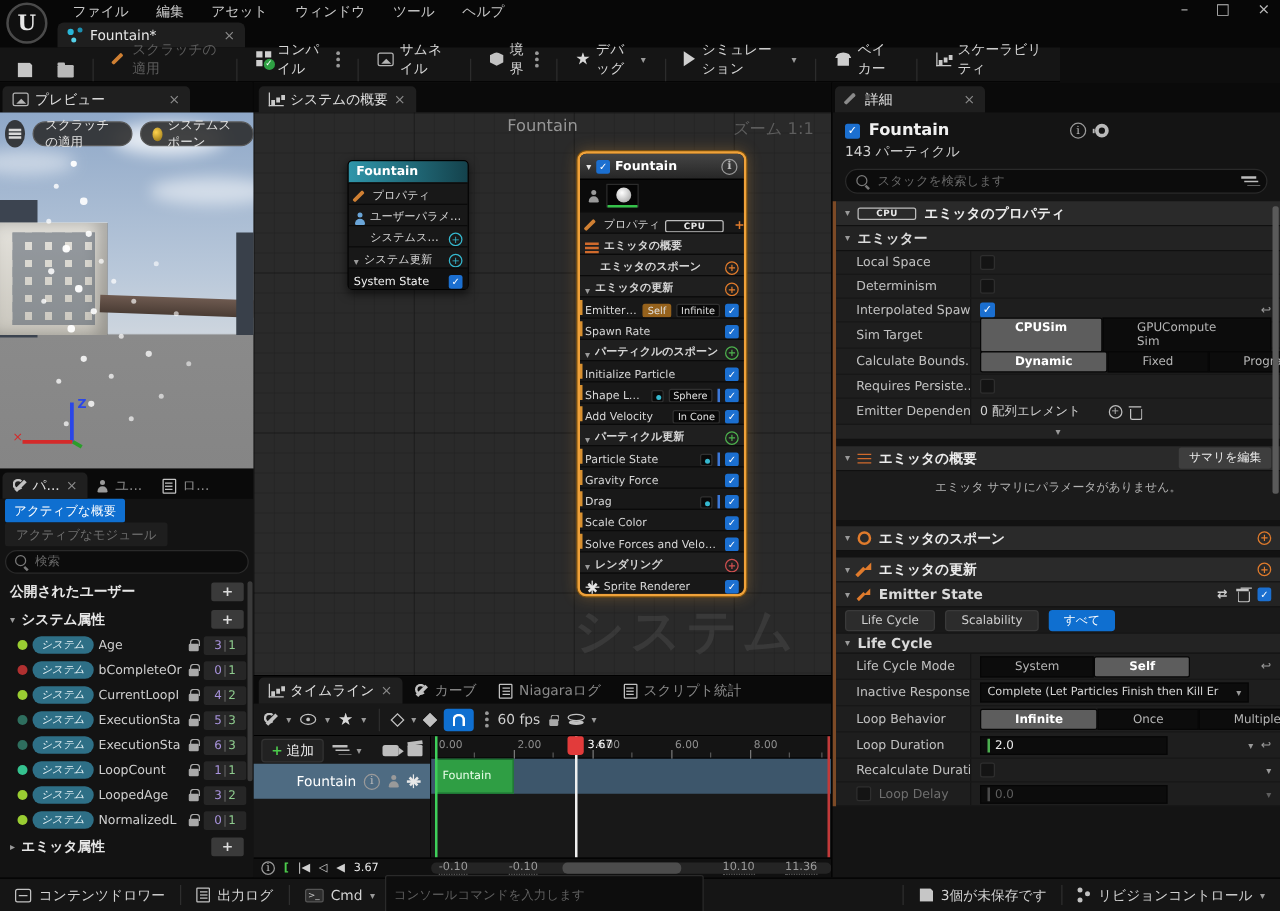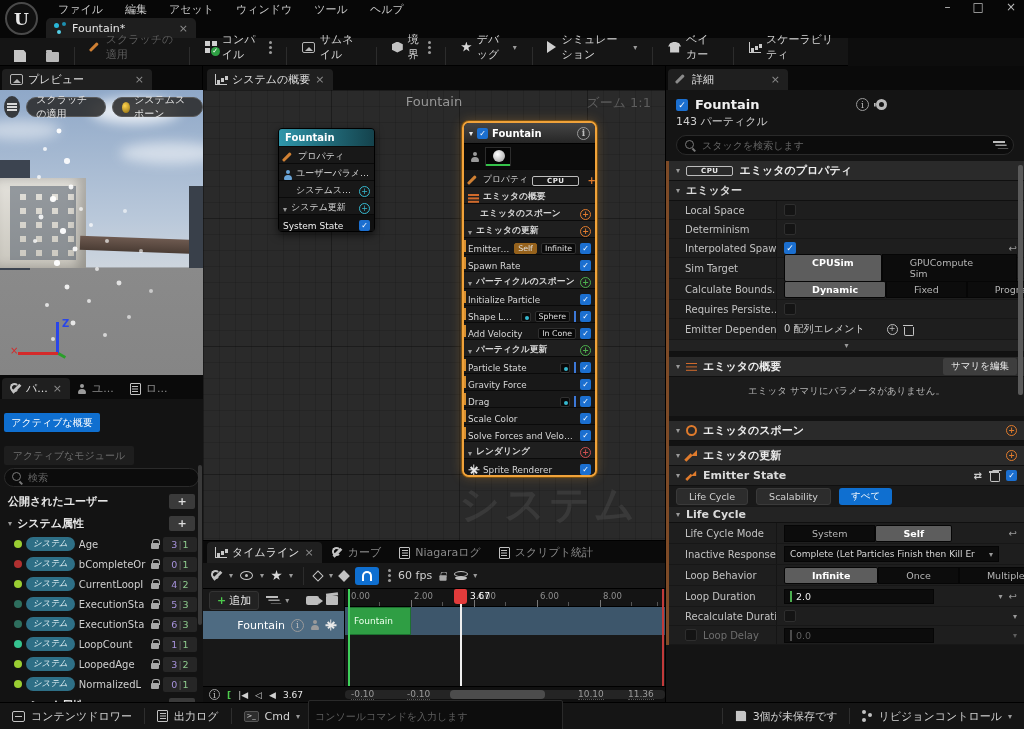--- a/index.html
+++ b/index.html
@@ -120,21 +120,21 @@
 .vp-pill{height:20px;border-radius:10px;background:rgba(42,42,42,.88);border:1px solid #5a5a5a;display:flex;align-items:center;gap:4px;padding:0 9px;color:#e2e2e2;font-size:10px}
 .lit-dot{width:11px;height:11px;border-radius:50%;background:radial-gradient(circle at 35% 35%,#ffd34d,#8a6a10)}
 .particles{position:absolute;left:0;top:0;width:2px;height:2px;border-radius:50%;box-shadow:58px 40px 0 1.5px rgba(255,255,255,.95),44px 58px 0 1px rgba(255,255,255,.8),66px 70px 0 2px rgba(255,255,255,.9),38px 86px 0 1px rgba(255,255,255,.75),70px 96px 0 1.5px rgba(255,255,255,.9),52px 108px 0 2px rgba(255,255,255,.95),80px 118px 0 1px rgba(255,255,255,.7),40px 126px 0 1.5px rgba(255,255,255,.85),62px 140px 0 2px rgba(255,255,255,.95),90px 134px 0 1px rgba(255,255,255,.7),34px 150px 0 1px rgba(255,255,255,.8),74px 158px 0 1.5px rgba(255,255,255,.9),106px 150px 0 1px rgba(255,255,255,.65),56px 172px 0 2px rgba(255,255,255,.95),96px 178px 0 1px rgba(255,255,255,.7),124px 120px 0 1px rgba(255,255,255,.6),140px 160px 0 1px rgba(255,255,255,.6),118px 192px 0 1.5px rgba(255,255,255,.75),66px 196px 0 1.5px rgba(255,255,255,.85),88px 210px 0 1px rgba(255,255,255,.7),46px 214px 0 1px rgba(255,255,255,.75),150px 200px 0 1px rgba(255,255,255,.55),128px 226px 0 1px rgba(255,255,255,.6),72px 232px 0 1.5px rgba(255,255,255,.8),104px 244px 0 1px rgba(255,255,255,.65),52px 248px 0 1px rgba(255,255,255,.7)}
 .gizmo{position:absolute;left:18px;top:232px;width:60px;height:48px}
 .gz-z{position:absolute;left:38px;top:0;width:2.5px;height:32px;background:#2a46e8}
 .gz-zl{position:absolute;left:44px;top:-4px;color:#2a46e8;font-size:10px;font-weight:bold}
 .gz-x{position:absolute;left:0;top:30px;width:40px;height:2.5px;background:#d42a2a}
 .gz-x::before{content:"×";position:absolute;left:-8px;top:-7px;color:#d42a2a;font-size:10px}
 .gz-y{position:absolute;left:40px;top:32px;width:8px;height:2.5px;background:#2a9e2a;transform:rotate(30deg)}
 #paramspanel{position:relative;width:203px;height:327px;background:#131313}
-.pbtn{margin:14px 4px 0;height:19px;display:flex;align-items:center;justify-content:center;border-radius:2px;font-size:10px}
+.pbtn{margin:0 4px 0;height:19px;display:flex;align-items:center;justify-content:center;border-radius:2px;font-size:10px}
 .pbtn.blue{background:#0f6fd0;color:#fff;width:96px;justify-content:center}
 .pbtn.dark{background:#1e1e1e;color:#6e6e6e;width:130px}
 .psearch{margin:3px 4px;height:19px;border-radius:10px;background:#0c0c0c;border:1px solid #2a2a2a;display:flex;align-items:center;gap:5px;padding:0 7px}
 .psearch input{flex:1;background:transparent;border:none;outline:none;color:#bbb;font-size:10px}
 .psearch input::placeholder{color:#666}
 .phead{height:22px;display:flex;align-items:center;gap:5px;padding:0 8px;color:#e6e6e6;font-weight:bold}
 .phead .plusbtn{margin-left:auto}
 .plusbtn{width:26px;height:15px;background:#3a3a3a;border-radius:2px;color:#ddd;text-align:center;line-height:15px;font-size:11px}
 .plusbtn::before{content:"+"}
 .prow{height:20px;display:flex;align-items:center;gap:4px;padding:0 6px 0 14px}

